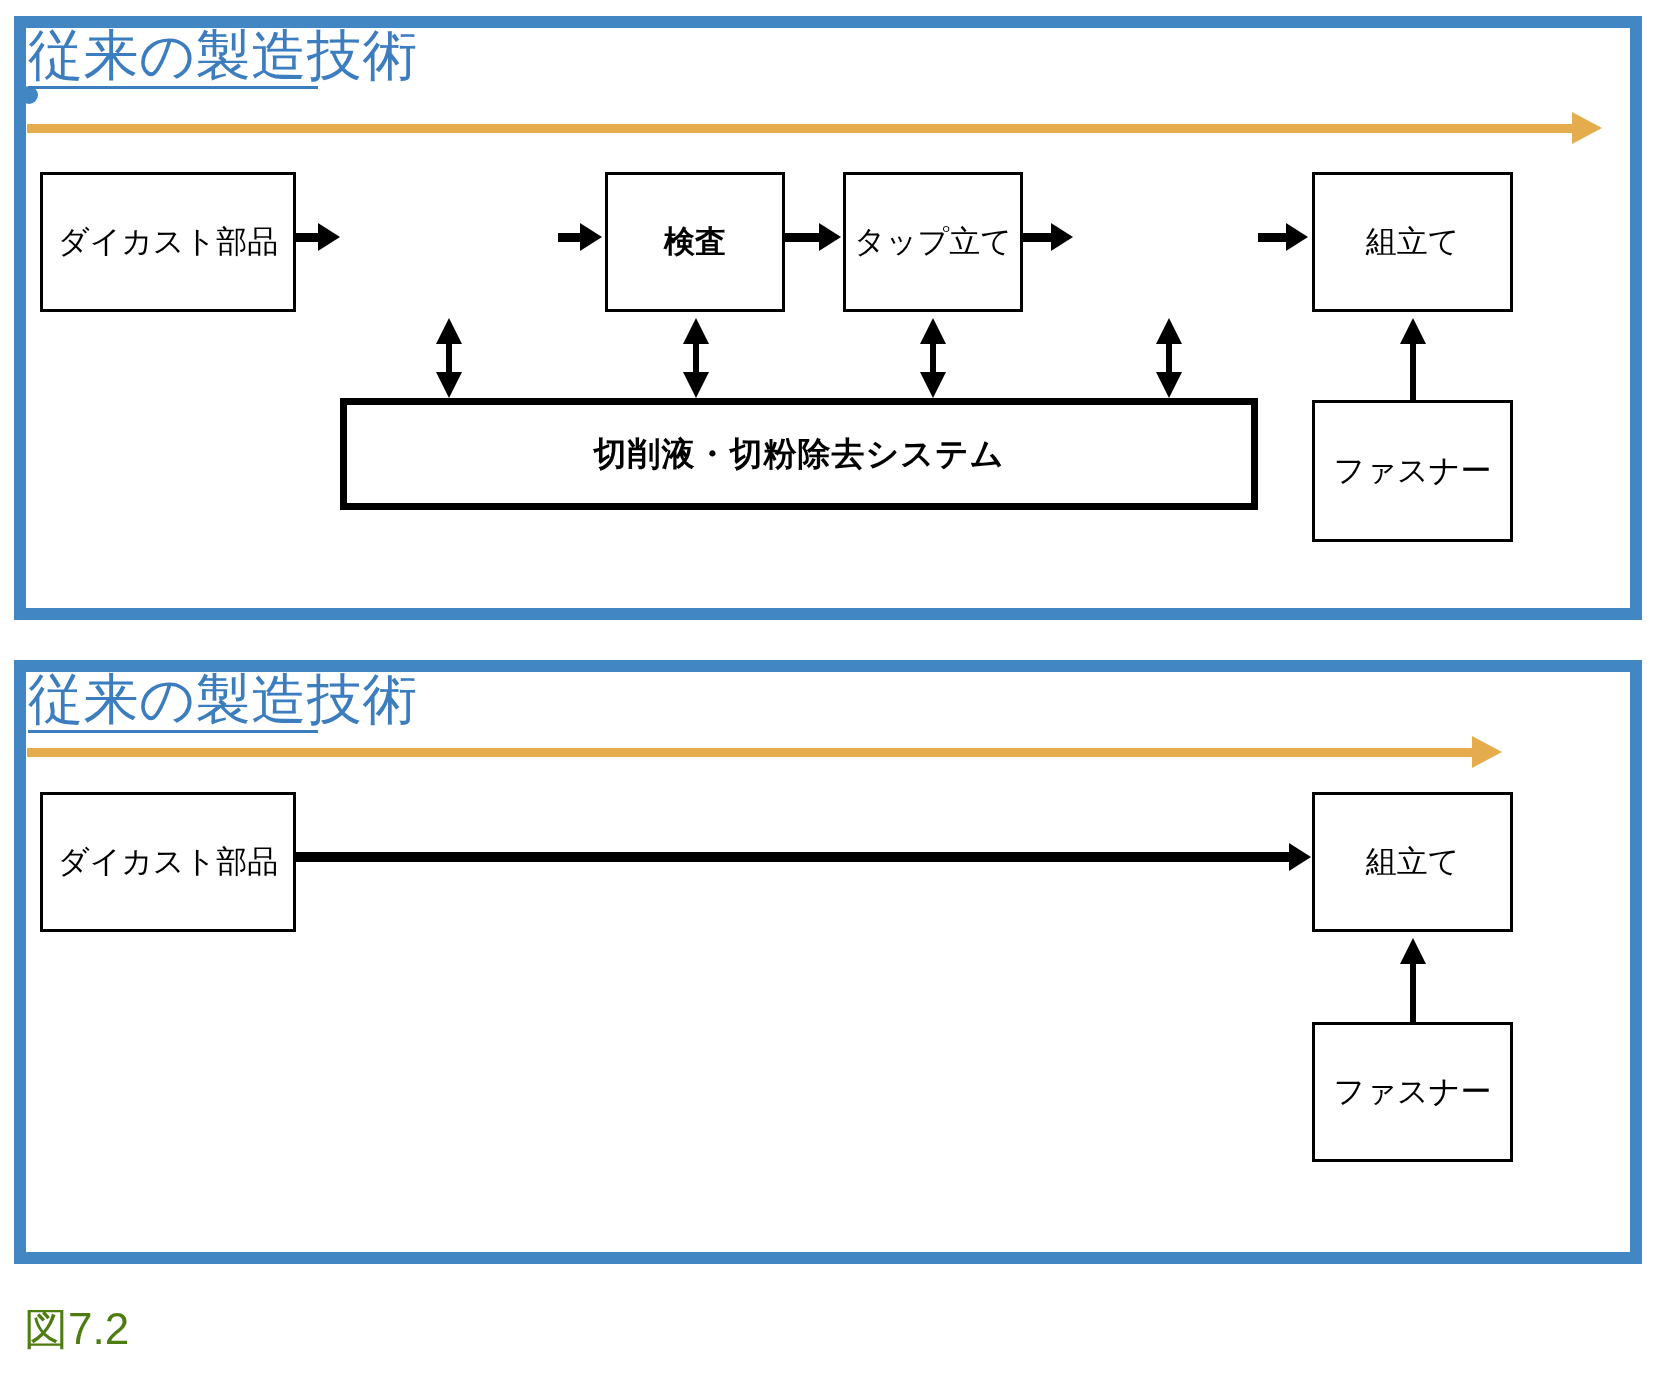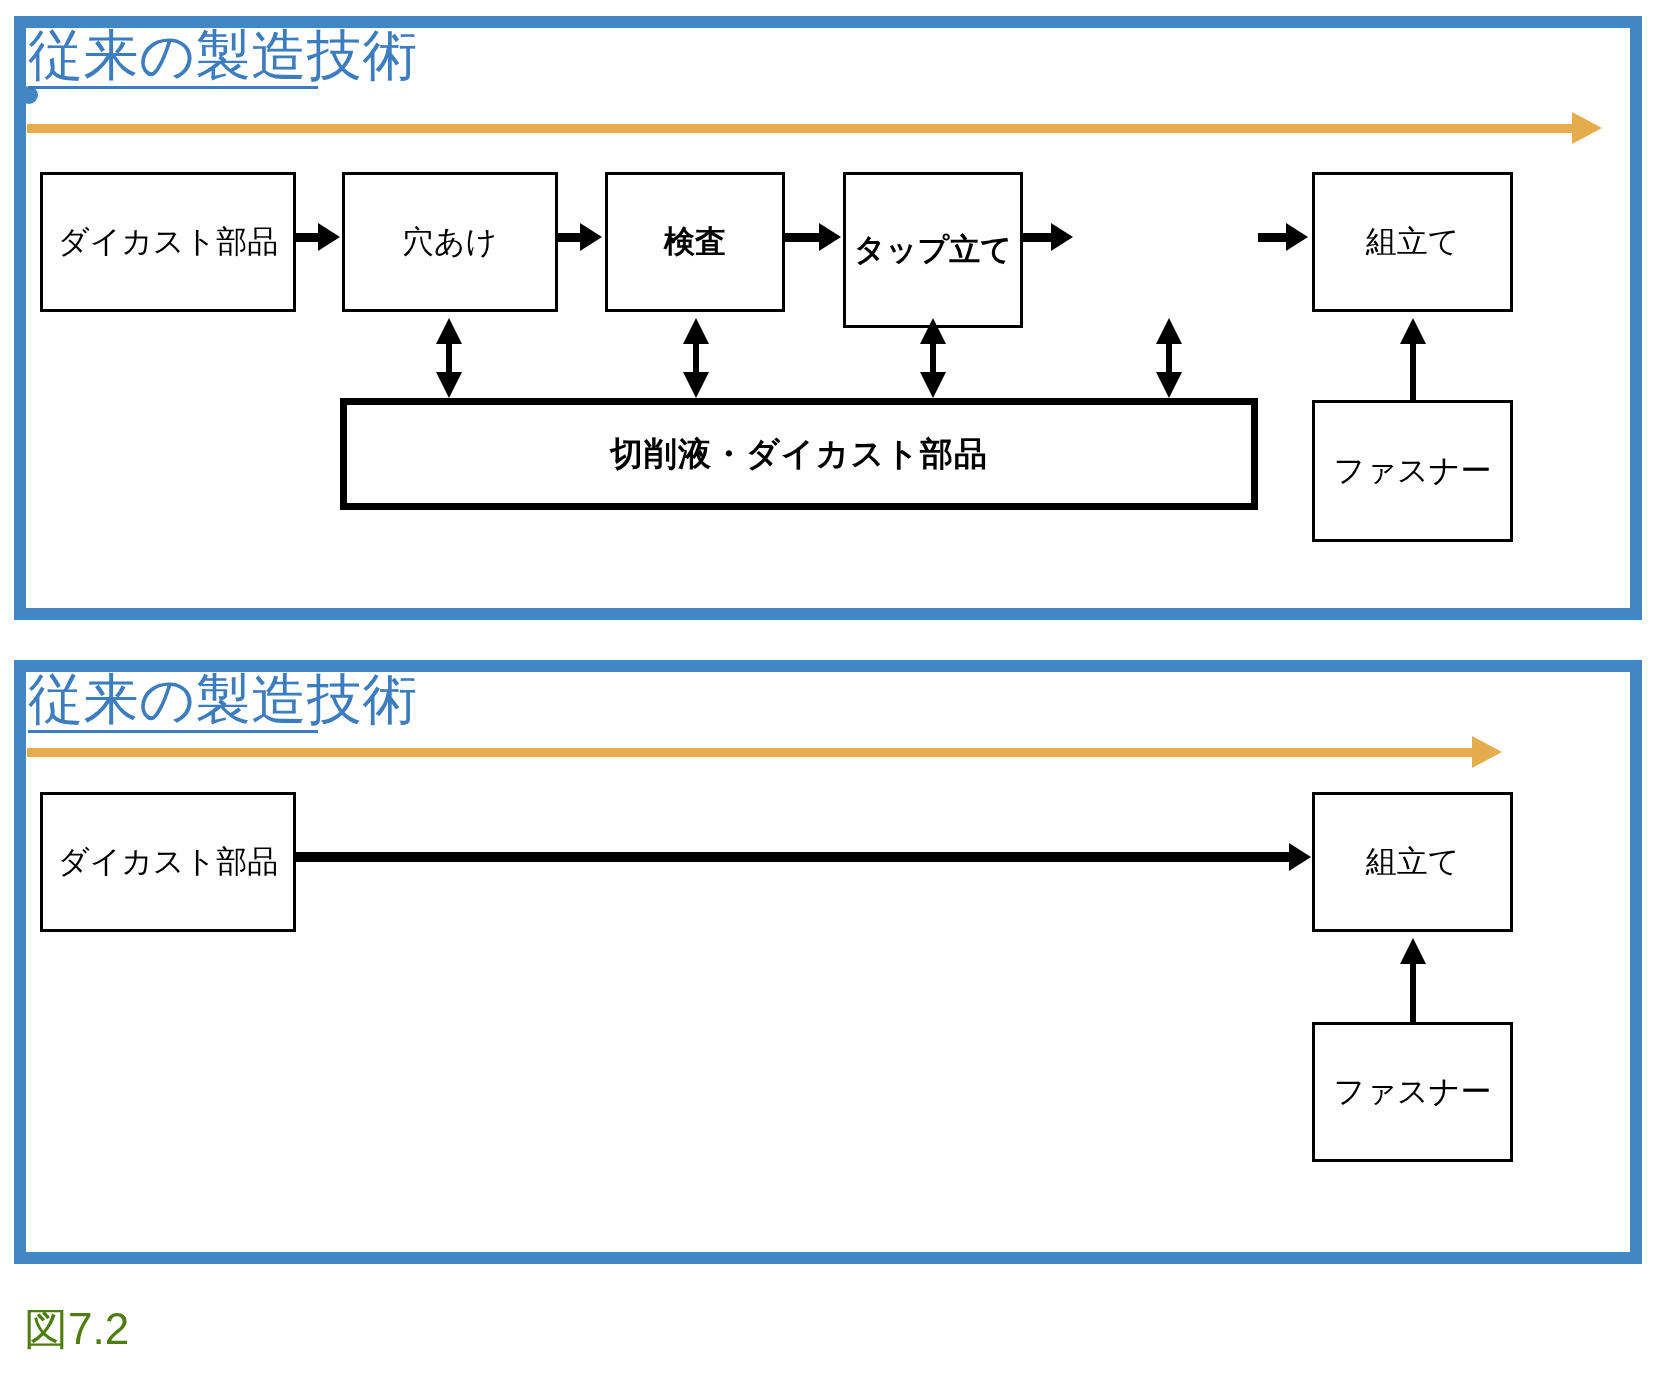--- a/index.html
+++ b/index.html
@@ -158,29 +158,26 @@
   <div class="panel-title">従来の製造技術</div>
   <div class="panel-title-underline"></div>
 
   <div class="orange-arrow-shaft" style="left:27px; top:124px; width:1545px;"></div>
   <div class="orange-arrow-head" style="left:1572px; top:112px;"></div>
 
   <div class="pbox" style="left:40px; top:172px; width:256px; height:140px;">
     <span>ダイカスト部品</span>
   </div>
 
-  <div class="pbox" style="left:342px; top:172px; width:216px; height:140px;">
-    <span>穴あけ</span>
-  </div>
 
   <div class="pbox" style="left:605px; top:172px; width:180px; height:140px;font-weight:bold;">
     <span>検査</span>
   </div>
 
-  <div class="pbox" style="left:843px; top:172px; width:180px; height:156px;font-weight:bold;">
+  <div class="pbox" style="left:843px; top:172px; width:180px; height:140px;">
     <span>タップ立て</span>
   </div>
 
 
   <div class="pbox" style="left:1312px; top:172px; width:201px; height:140px;">
     <span>組立て</span>
   </div>
 
   <div class="h-arrow-shaft" style="left:296px; top:233px; width:24px;"></div>
   <div class="h-arrow-head" style="left:318px; top:223px;"></div>
@@ -207,21 +204,21 @@
 
   <div class="v-arrow-head-up" style="left:920px; top:318px;"></div>
   <div class="v-arrow-shaft" style="left:930px; top:342px; height:44px;"></div>
   <div class="v-arrow-head-down" style="left:920px; top:372px;"></div>
 
   <div class="v-arrow-head-up" style="left:1156px; top:318px;"></div>
   <div class="v-arrow-shaft" style="left:1166px; top:342px; height:44px;"></div>
   <div class="v-arrow-head-down" style="left:1156px; top:372px;"></div>
 
   <div class="pbox thick" style="left:340px; top:398px; width:918px; height:112px;">
-    <span>切削液・ダイカスト部品</span>
+    <span>切削液・切粉除去システム</span>
   </div>
 
   <div class="v-arrow-head-up" style="left:1400px; top:318px;"></div>
   <div class="v-arrow-shaft" style="left:1410px; top:342px; height:60px;"></div>
 
   <div class="pbox" style="left:1312px; top:400px; width:201px; height:142px;">
     <span>ファスナー</span>
   </div>
 
   <div class="panel" id="panel-2"></div>

